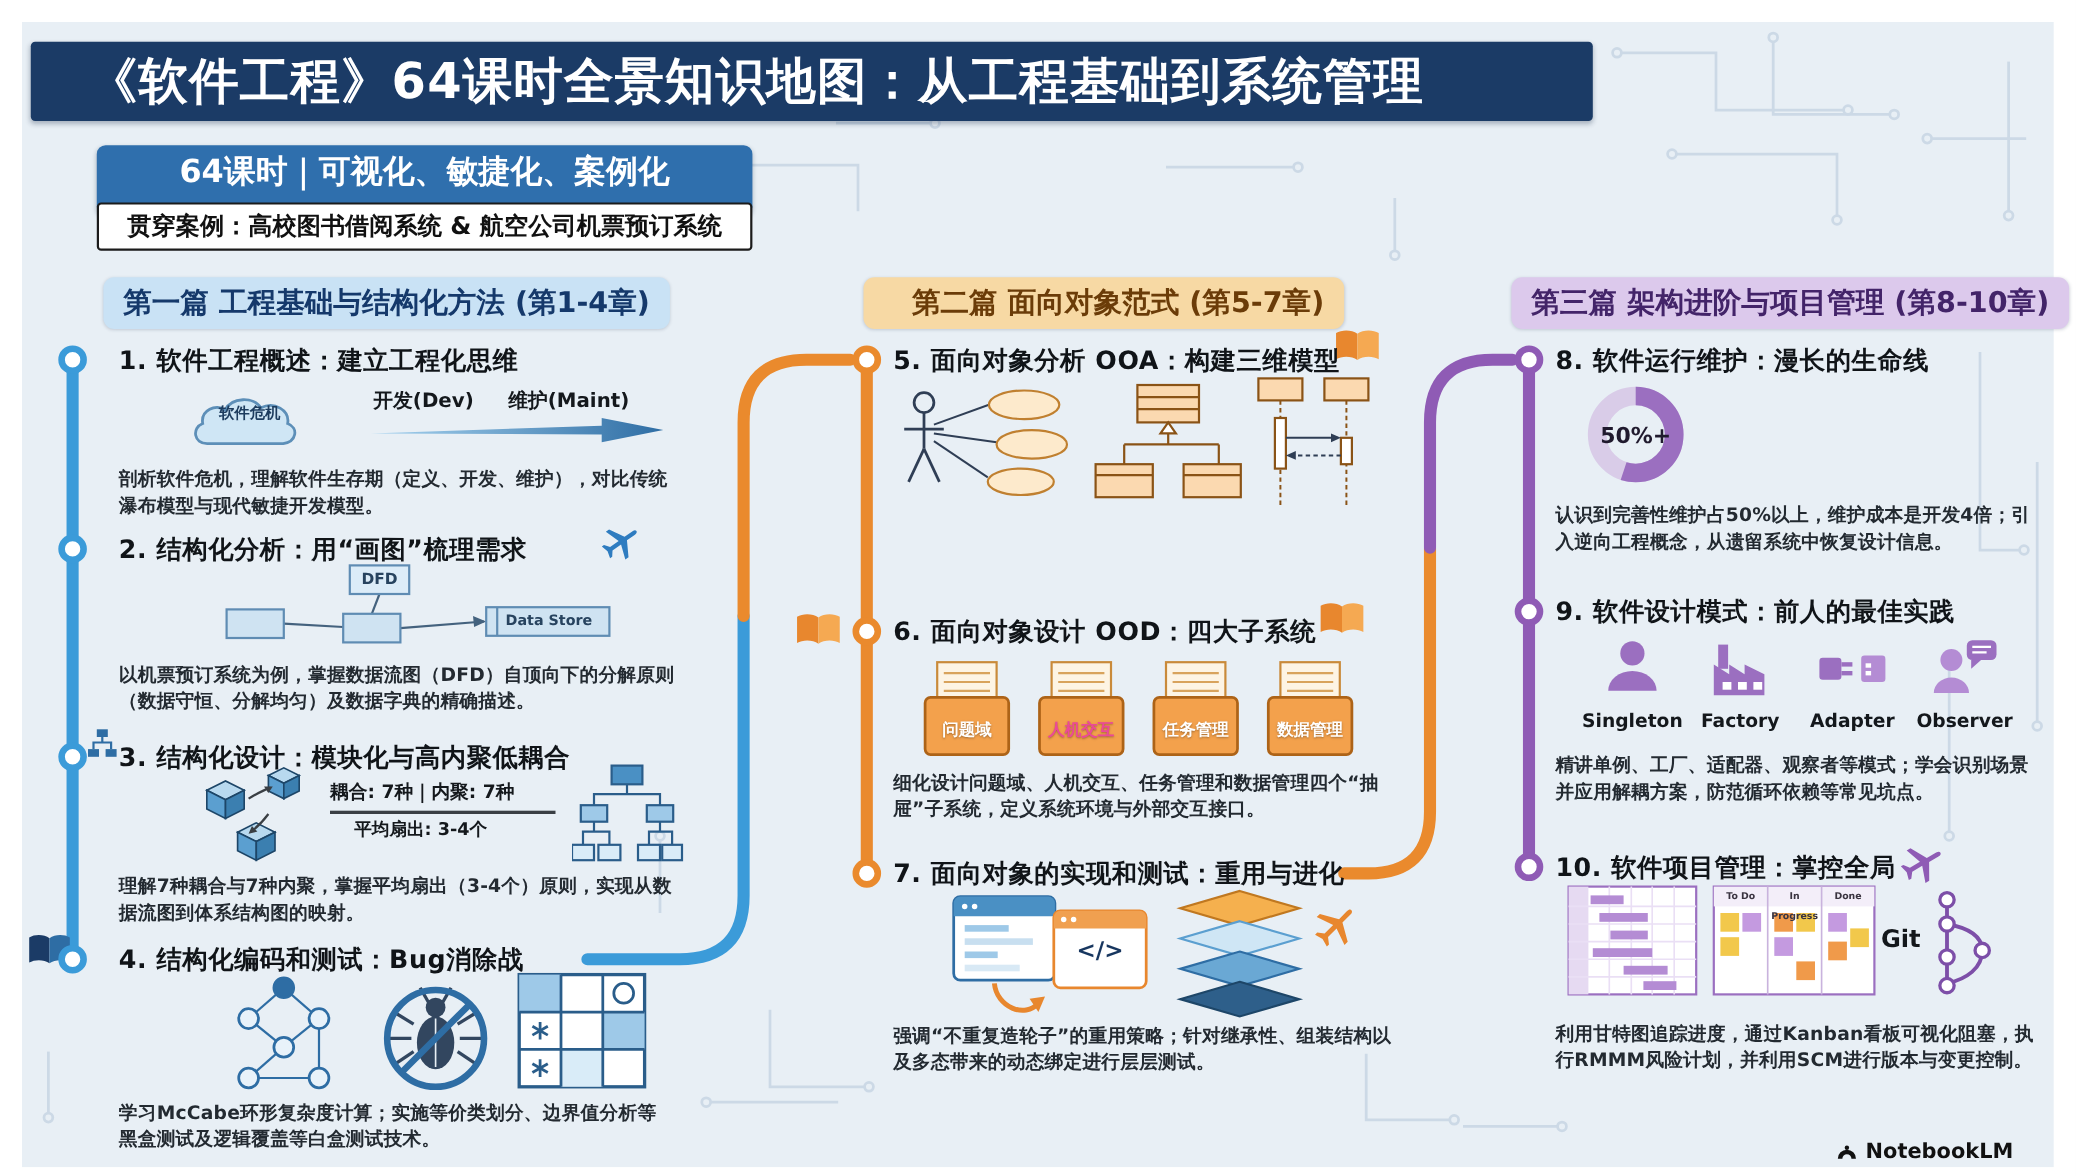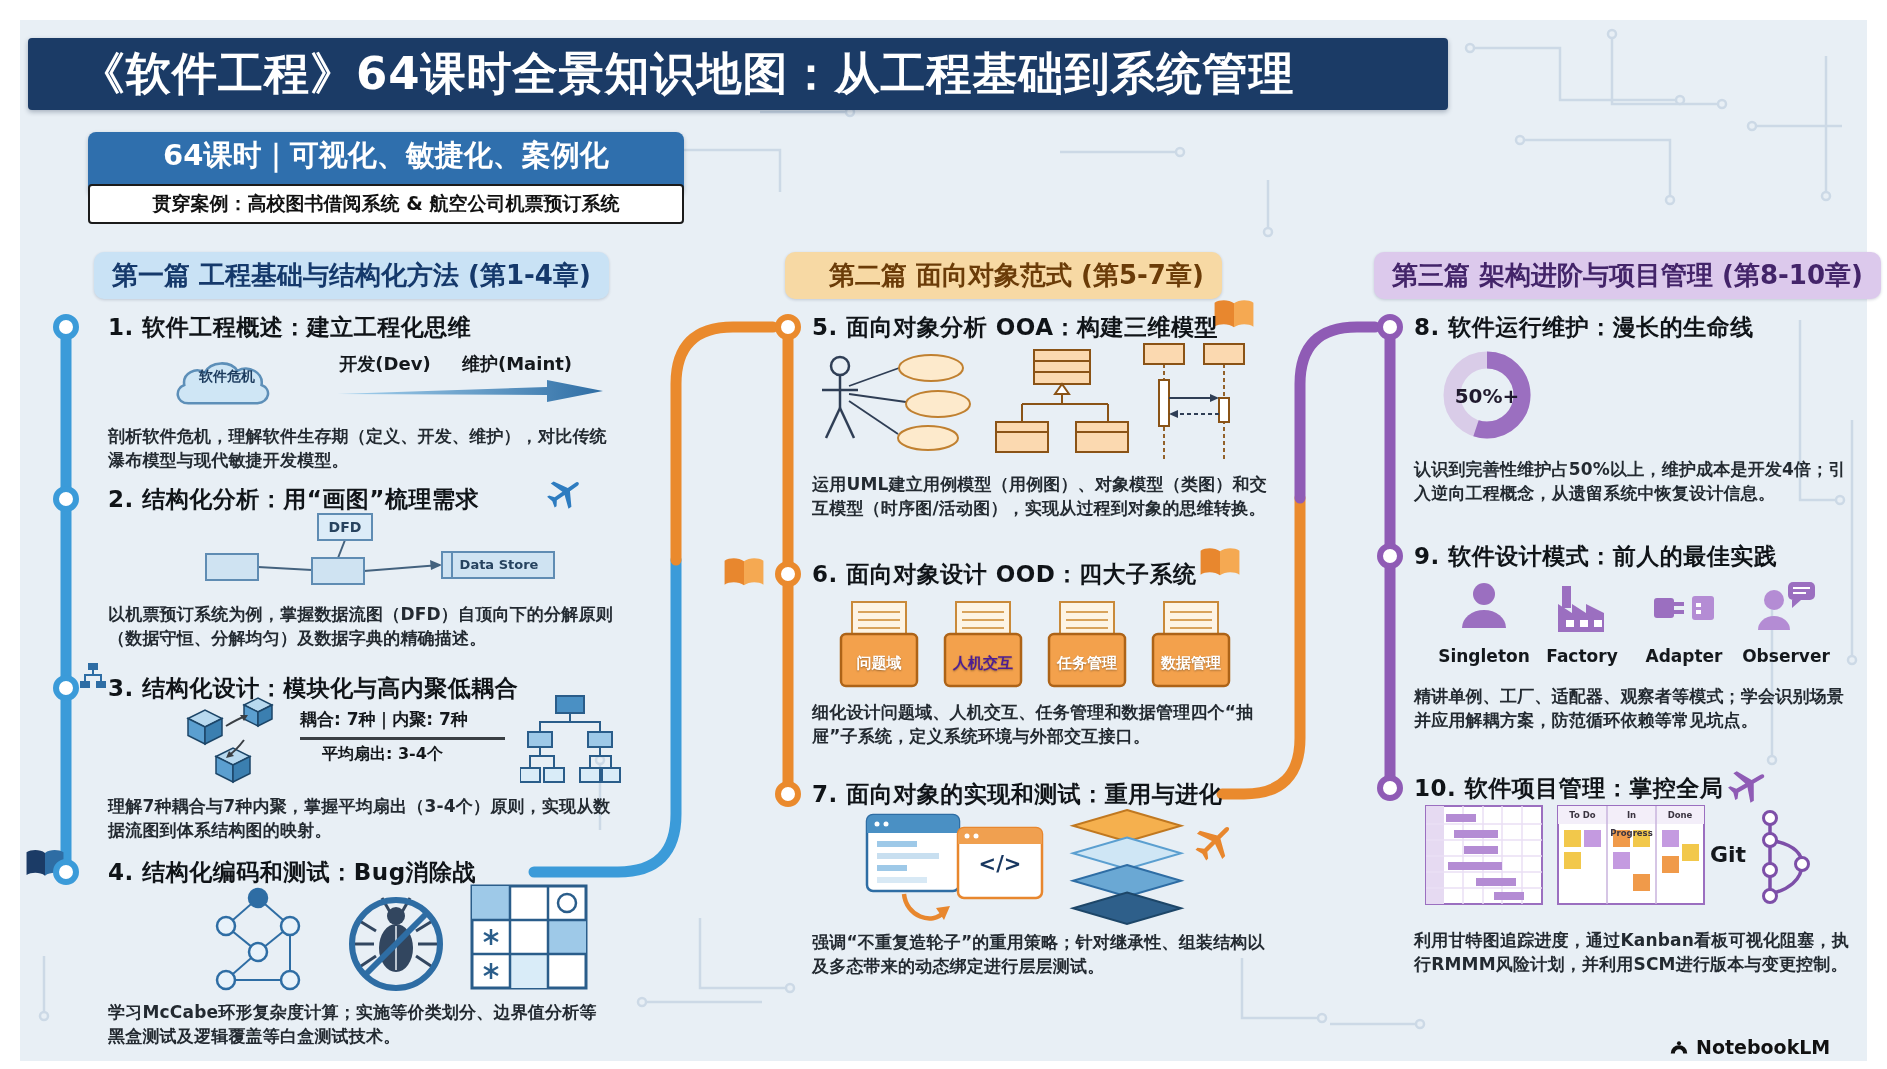--- a/index.html
+++ b/index.html
@@ -79,21 +79,21 @@
       <path d="M1300 498 V384 Q1300 327 1357 327 H1375" stroke="#8f5bb5"></path>
       <path d="M1390 327 V788" stroke="#8f5bb5"></path>
     </g>
   </svg>
 
   <div class="abs" style="left:28px;top:38px;width:1420px;height:72px;background:#1b3b66;border-radius:4px;z-index:4;box-shadow:0 2px 5px rgba(10,30,60,.3);">
     <div style="position:absolute;left:52px;top:50%;transform:translateY(-50%);color:#ffffff;font-size:45px;font-weight:800;letter-spacing:1px;white-space:nowrap;">《软件工程》64课时全景知识地图：从工程基础到系统管理</div>
   </div>
 
   <div class="abs" style="left:88px;top:132px;width:596px;height:64px;line-height:46px;text-align:center;background:#2f6fad;color:#fff;font-size:29px;font-weight:800;border-radius:8px;z-index:6;box-shadow:0 2px 4px rgba(10,30,60,.25);">64课时｜可视化、敏捷化、案例化</div>
-  <div class="abs" style="left:88px;top:184px;width:596px;background:#ffffff;border:2.5px solid #1b1b1b;border-radius:4px;padding:5px 12px;text-align:center;color:#111;font-size:19px;font-weight:700;z-index:6;">贯穿案例：高校图书借阅系统 &amp; 航空公司机票预订系统</div>
+  <div class="abs" style="left:88px;top:184px;width:596px;background:#ffffff;border:2.5px solid #1b1b1b;border-radius:4px;padding:5px 12px;text-align:center;color:#111;font-size:22px;font-weight:700;z-index:6;">贯穿案例：高校图书借阅系统 &amp; 航空公司机票预订系统</div>
 
   <div class="colhead" style="left:94px;top:252px;background:#c9e2f5;color:#15396b;">第一篇 工程基础与结构化方法 (第1-4章)</div>
   <div class="colhead" style="left:785px;top:252px;background:#f7d9a4;color:#6b3c08;padding-left:44px;">第二篇 面向对象范式 (第5-7章)</div>
   <div class="colhead" style="left:1374px;top:252px;background:#dcc9ec;color:#432469;">第三篇 架构进阶与项目管理 (第8-10章)</div>
 
   <div class="node" style="left:53px;top:314px;border:6px solid #3b9bd9;"></div>
   <div class="node" style="left:53px;top:486px;border:6px solid #3b9bd9;"></div>
   <div class="node" style="left:53px;top:675px;border:6px solid #3b9bd9;"></div>
   <div class="node" style="left:53px;top:859px;border:6px solid #3b9bd9;"></div>
   <div class="node" style="left:775px;top:314px;border:6px solid #ea8a2d;"></div>
@@ -296,21 +296,20 @@
     </g>
     <rect x="6" y="4" width="40" height="20" fill="#fbd9b0" stroke="#8a5316" stroke-width="2"></rect>
     <rect x="66" y="4" width="40" height="20" fill="#fbd9b0" stroke="#8a5316" stroke-width="2"></rect>
     <rect x="21" y="40" width="10" height="46" fill="#ffffff" stroke="#8a5316" stroke-width="2"></rect>
     <rect x="81" y="58" width="10" height="24" fill="#ffffff" stroke="#8a5316" stroke-width="2"></rect>
     <line x1="31" y1="58" x2="78" y2="58" stroke="#2f3e55" stroke-width="1.8"></line>
     <polygon points="81,58 72,54 72,62" fill="#2f3e55"></polygon>
     <line x1="81" y1="74" x2="34" y2="74" stroke="#2f3e55" stroke-width="1.8" stroke-dasharray="4,3"></line>
     <polygon points="31,74 40,70 40,78" fill="#2f3e55"></polygon>
   </svg>
-  <div class="body-text" style="left:812px;top:472px;width:455px;">运用UML建立用例模型（用例图）、对象模型（类图）和交互模型（时序图/活动图），实现从过程到对象的思维转换。</div>
 
   <svg class="gfx" style="left:722px;top:556px;" width="44" height="34" viewBox="0 0 34 26">
     <path d="M17 4 C13 1 6 1 2 3.5 V22 C6 19.5 13 19.5 17 22.5 Z" fill="#e8872e"></path>
     <path d="M17 4 C21 1 28 1 32 3.5 V22 C28 19.5 21 19.5 17 22.5 Z" fill="#f5a952"></path>
   </svg>
   <div class="sec-title" style="left:812px;top:559px;">6. 面向对象设计 OOD：四大子系统</div>
   <svg class="gfx" style="left:1198px;top:546px;" width="44" height="34" viewBox="0 0 34 26">
     <path d="M17 4 C13 1 6 1 2 3.5 V22 C6 19.5 13 19.5 17 22.5 Z" fill="#e8872e"></path>
     <path d="M17 4 C21 1 28 1 32 3.5 V22 C28 19.5 21 19.5 17 22.5 Z" fill="#f5a952"></path>
   </svg>
@@ -323,21 +322,21 @@
     <rect x="3" y="36" width="76" height="52" rx="5" fill="#f3a14c" stroke="#ad6317" stroke-width="2.5"></rect>
   </svg>
   <div class="glabel" style="left:841px;top:654px;width:76px;font-size:15px;color:#fff;text-shadow:0 1px 2px rgba(0,0,0,.35);">问题域</div>
   <svg class="gfx" style="left:942px;top:598px;" width="82" height="92" viewBox="0 0 82 92">
     <rect x="14" y="4" width="54" height="44" fill="#fdf4e4" stroke="#c98a3a" stroke-width="2"></rect>
     <line x1="20" y1="14" x2="62" y2="14" stroke="#d8a35c" stroke-width="2"></line>
     <line x1="20" y1="22" x2="62" y2="22" stroke="#d8a35c" stroke-width="2"></line>
     <line x1="20" y1="30" x2="62" y2="30" stroke="#d8a35c" stroke-width="2"></line>
     <rect x="3" y="36" width="76" height="52" rx="5" fill="#f3a14c" stroke="#ad6317" stroke-width="2.5"></rect>
   </svg>
-  <div class="glabel" style="left:945px;top:654px;width:76px;font-size:15px;color:#4c1d95;text-shadow:0 1px 2px rgba(0,0,0,.35);">人机交互</div>
+  <div class="glabel" style="left:945px;top:654px;width:76px;font-size:15px;color:#ec4899;text-shadow:0 1px 2px rgba(0,0,0,.35);">人机交互</div>
   <svg class="gfx" style="left:1046px;top:598px;" width="82" height="92" viewBox="0 0 82 92">
     <rect x="14" y="4" width="54" height="44" fill="#fdf4e4" stroke="#c98a3a" stroke-width="2"></rect>
     <line x1="20" y1="14" x2="62" y2="14" stroke="#d8a35c" stroke-width="2"></line>
     <line x1="20" y1="22" x2="62" y2="22" stroke="#d8a35c" stroke-width="2"></line>
     <line x1="20" y1="30" x2="62" y2="30" stroke="#d8a35c" stroke-width="2"></line>
     <rect x="3" y="36" width="76" height="52" rx="5" fill="#f3a14c" stroke="#ad6317" stroke-width="2.5"></rect>
   </svg>
   <div class="glabel" style="left:1049px;top:654px;width:76px;font-size:15px;color:#fff;text-shadow:0 1px 2px rgba(0,0,0,.35);">任务管理</div>
   <svg class="gfx" style="left:1150px;top:598px;" width="82" height="92" viewBox="0 0 82 92">
     <rect x="14" y="4" width="54" height="44" fill="#fdf4e4" stroke="#c98a3a" stroke-width="2"></rect>

